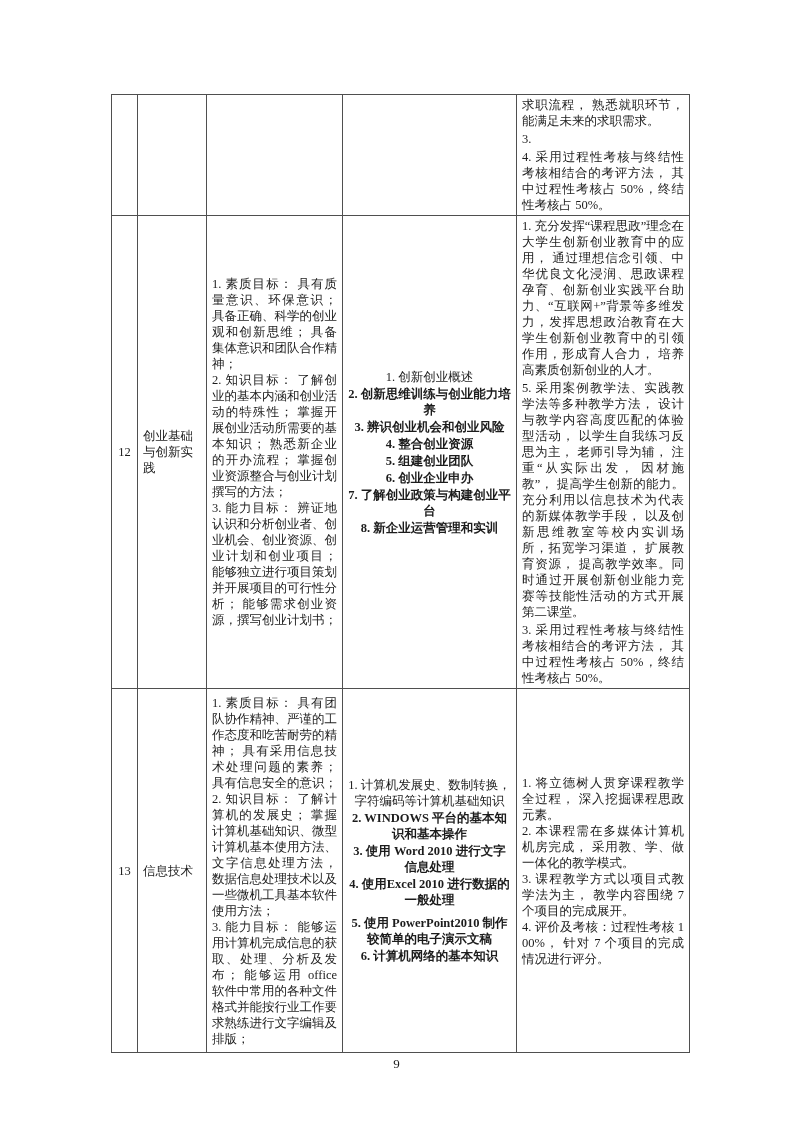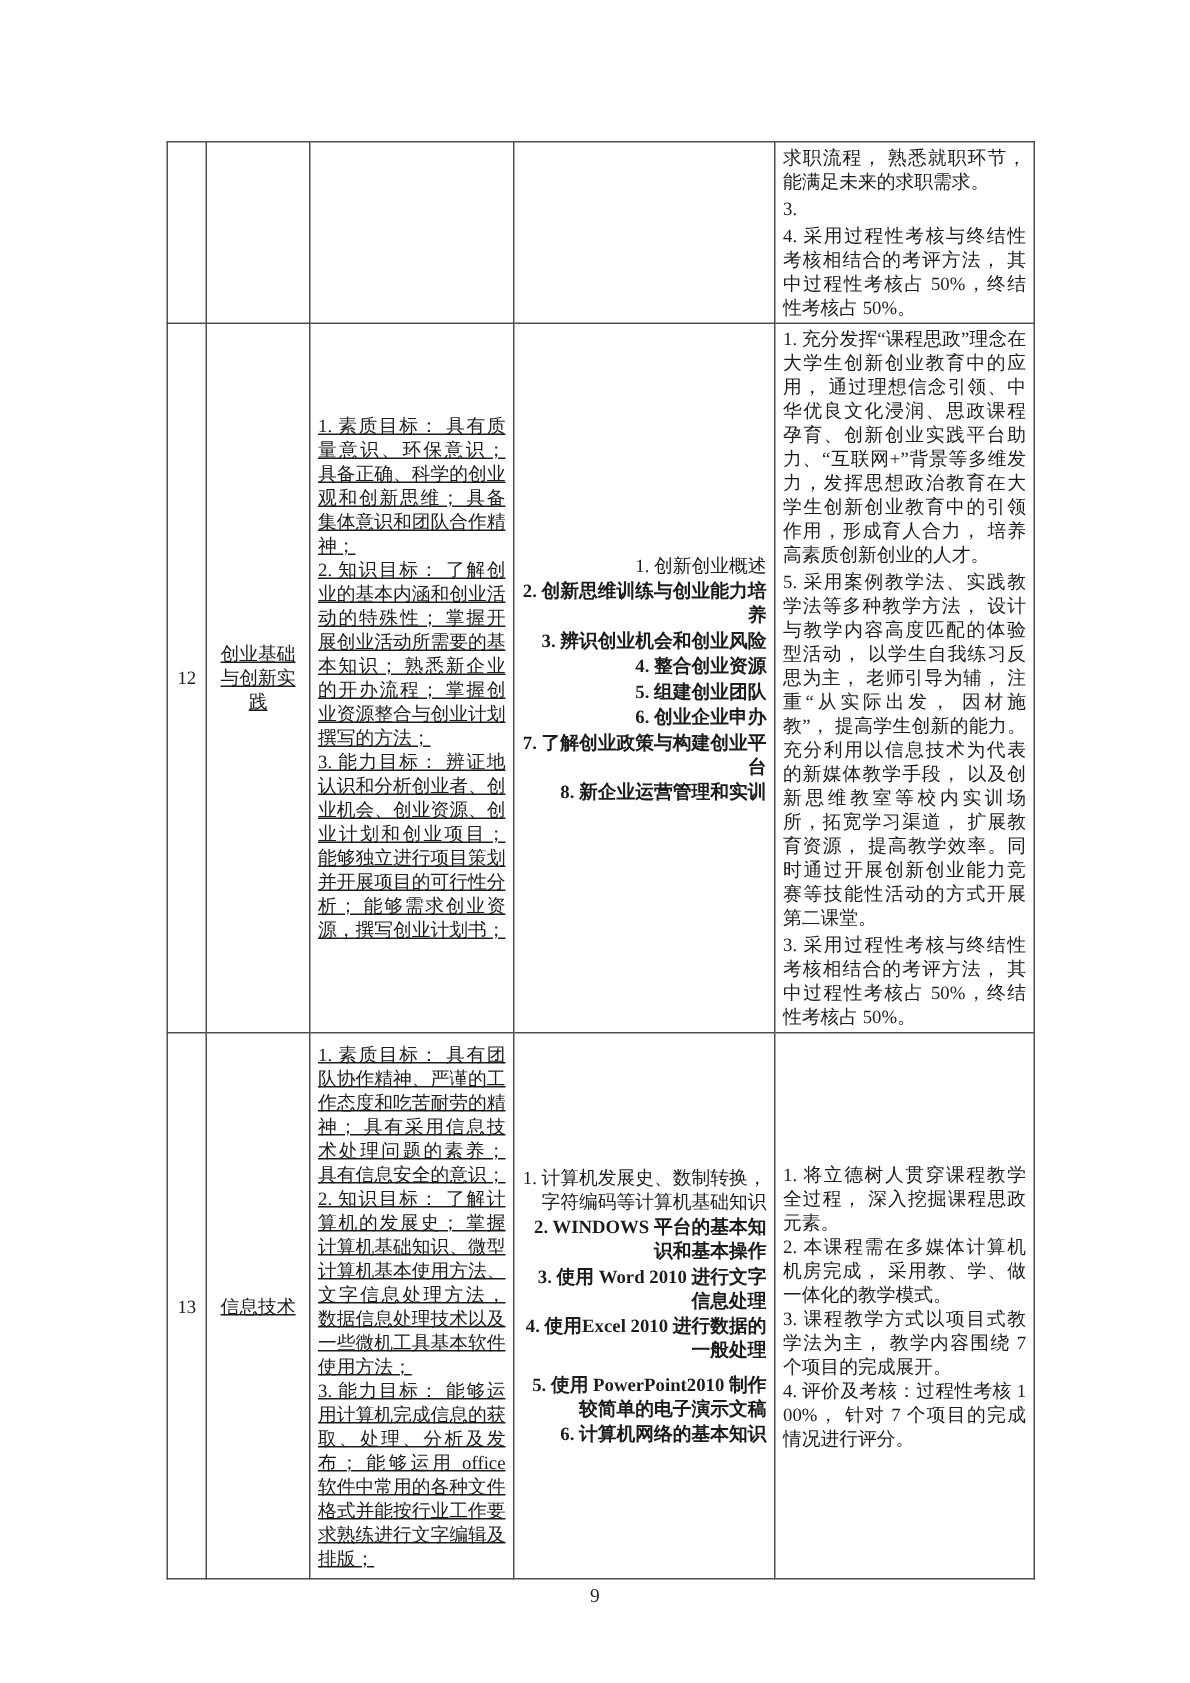--- a/index.html
+++ b/index.html
@@ -35,31 +35,28 @@
   tr.row-cont { height: 118px; }
   tr.row-12 { height: 445px; }
   tr.row-13 { height: 364px; }
 
   .no-cell {
     text-align: center;
     padding: 0;
     margin-left: 28px;
   }
   .course-cell {
-    text-align: center;
     padding: 0 8px;
     line-height: 17px;
-    text-decoration: underline;
   }
   .objectives-cell {
     text-align: justify;
-    text-decoration: underline;
   }
   .content-cell {
-    text-align: right;
+    text-align: center;
   }
   .methods-cell {
     text-align: justify;
     padding: 3px 6px;
   }
   .row-cont .methods-cell { vertical-align: top; }
 
   .course-table p { margin: 0; }
   .methods-cell p + p { margin-top: 2px; }
   .row-13 .methods-cell p + p { margin-top: 0; }

